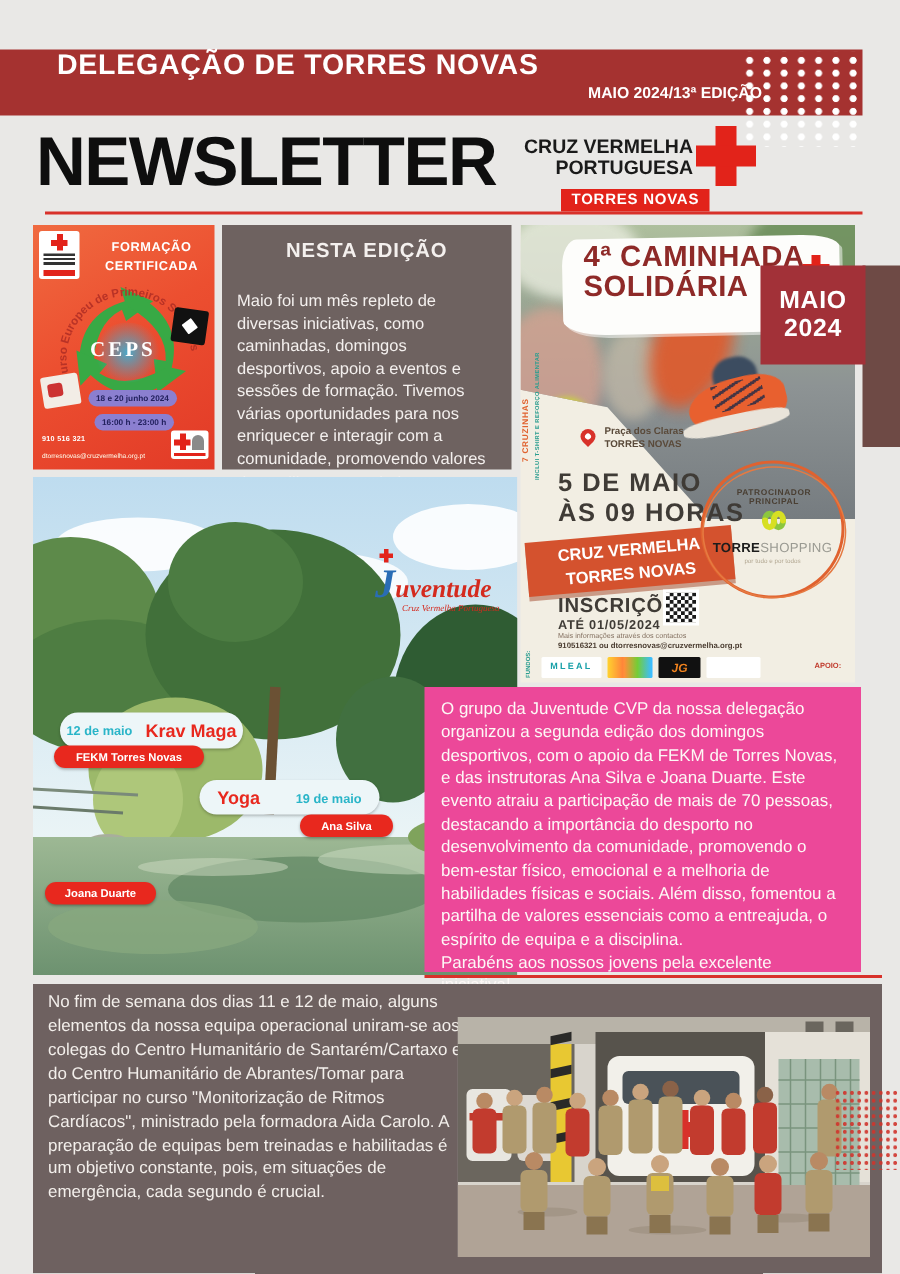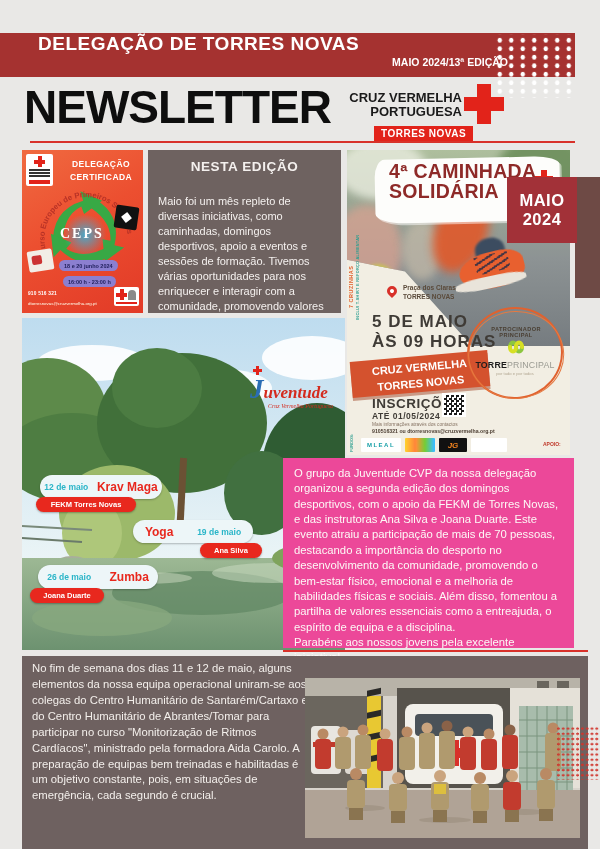--- a/index.html
+++ b/index.html
@@ -180,21 +180,21 @@
   <div class="abs tn-badge">TORRES NOVAS</div>
   <div class="abs redline-1"></div>
 
   <div class="abs flyer">
     <div class="abs flyer-logo">
       <span class="fl-cross"></span>
       <span class="fl-lines"></span>
       <span class="fl-bar"></span>
     </div>
     <div class="abs flyer-head">
-      <div>DELEGAÇÃO</div>
+      <div>FORMAÇÃO</div>
       <div>CERTIFICADA</div>
     </div>
     <svg class="abs recycle" viewBox="0 0 110 110">
       <g fill="#2fae47" opacity="0.95">
         <path d="M20,70 Q18,32 52,22 L49,12 L72,22 L53,36 L50,28 Q30,38 30,70 Z" transform="rotate(0 55 55)"></path>
         <path d="M20,70 Q18,32 52,22 L49,12 L72,22 L53,36 L50,28 Q30,38 30,70 Z" transform="rotate(120 55 55)"></path>
         <path d="M20,70 Q18,32 52,22 L49,12 L72,22 L53,36 L50,28 Q30,38 30,70 Z" transform="rotate(240 55 55)"></path>
       </g>
       <path id="arcpath" d="M 14,78 A 44,44 0 1 1 96,78" fill="none"></path>
       <text font-size="8.2" font-weight="bold" fill="#b83226" font-family="Liberation Sans, sans-serif">
@@ -267,21 +267,21 @@
     </div>
     <div class="apoio">APOIO:</div>
     <div class="abs ring"></div>
     <div class="abs patro">PATROCINADOR PRINCIPAL</div>
     <svg class="abs knot" viewBox="0 0 24 24">
       <g fill="none" stroke-width="4" stroke-linecap="round">
         <path d="M6,12 C6,6 12,6 12,12 C12,18 18,18 18,12" stroke="#8cc63f"></path>
         <path d="M6,12 C6,18 12,18 12,12 C12,6 18,6 18,12" stroke="#d7df23"></path>
       </g>
     </svg>
-    <div class="abs tshop"><b>TORRE</b><span>PRINCIPAL</span></div>
+    <div class="abs tshop"><b>TORRE</b><span>SHOPPING</span></div>
     <div class="abs tagline">por tudo e por todos</div>
   </div>
 
   <div class="abs maroon-strip"></div>
   <div class="abs maio-badge">
     <div>MAIO</div>
     <div>2024</div>
   </div>
 
   <div class="abs park">
@@ -328,24 +328,20 @@
     <div class="pill pill1">
       <span class="pdate2">12 de maio</span>
       <span class="pact">Krav Maga</span>
     </div>
     <div class="ipill ipill1">FEKM Torres Novas</div>
     <div class="pill pill2">
       <span class="pact">Yoga</span>
       <span class="pdate2">19 de maio</span>
     </div>
     <div class="ipill ipill2">Ana Silva</div>
-    <div class="pill pill3">
-      <span class="pdate2">26 de maio</span>
-      <span class="pact">Zumba</span>
-    </div>
     <div class="ipill ipill3">Joana Duarte</div>
   </div>
 
   <div class="abs article-red">O grupo da Juventude CVP da nossa delegação organizou a segunda edição dos domingos desportivos, com o apoio da FEKM de Torres Novas, e das instrutoras Ana Silva e Joana Duarte. Este evento atraiu a participação de mais de 70 pessoas, destacando a importância do desporto no desenvolvimento da comunidade, promovendo o bem-estar físico, emocional e a melhoria de habilidades físicas e sociais. Além disso, fomentou a partilha de valores essenciais como a entreajuda, o espírito de equipa e a disciplina.
 Parabéns aos nossos jovens pela excelente iniciativa!</div>
   <div class="abs redline-2"></div>
 
   <div class="abs bottom">
     <div class="curso-text">No fim de semana dos dias 11 e 12 de maio, alguns elementos da nossa equipa operacional uniram-se aos colegas do Centro Humanitário de Santarém/Cartaxo e do Centro Humanitário de Abrantes/Tomar para participar no curso "Monitorização de Ritmos Cardíacos", ministrado pela formadora Aida Carolo. A preparação de equipas bem treinadas e habilitadas é um objetivo constante, pois, em situações de emergência, cada segundo é crucial.</div>
     <div class="team">

